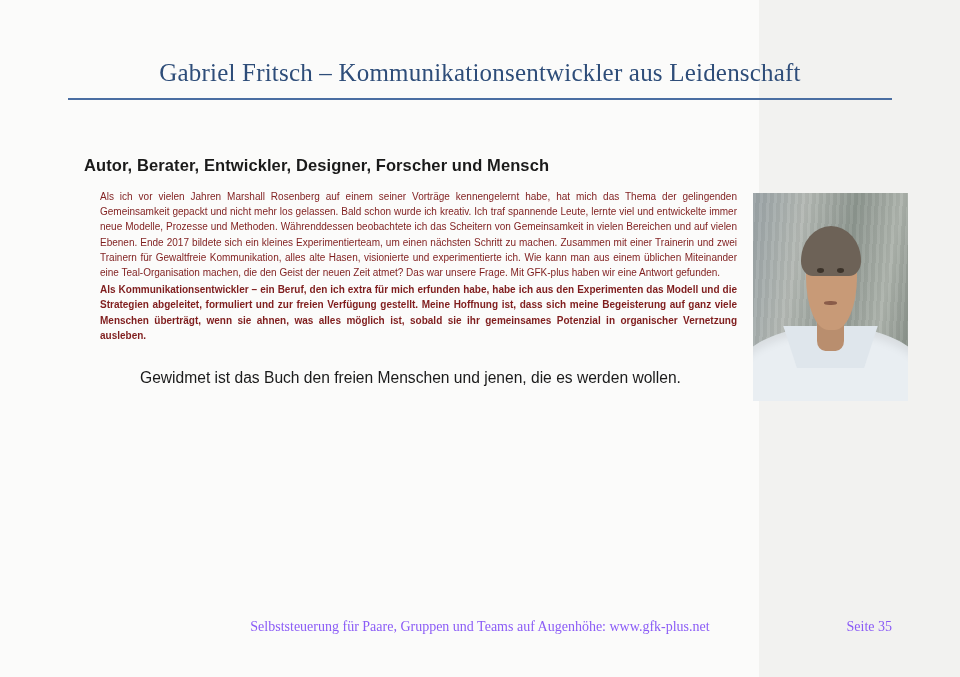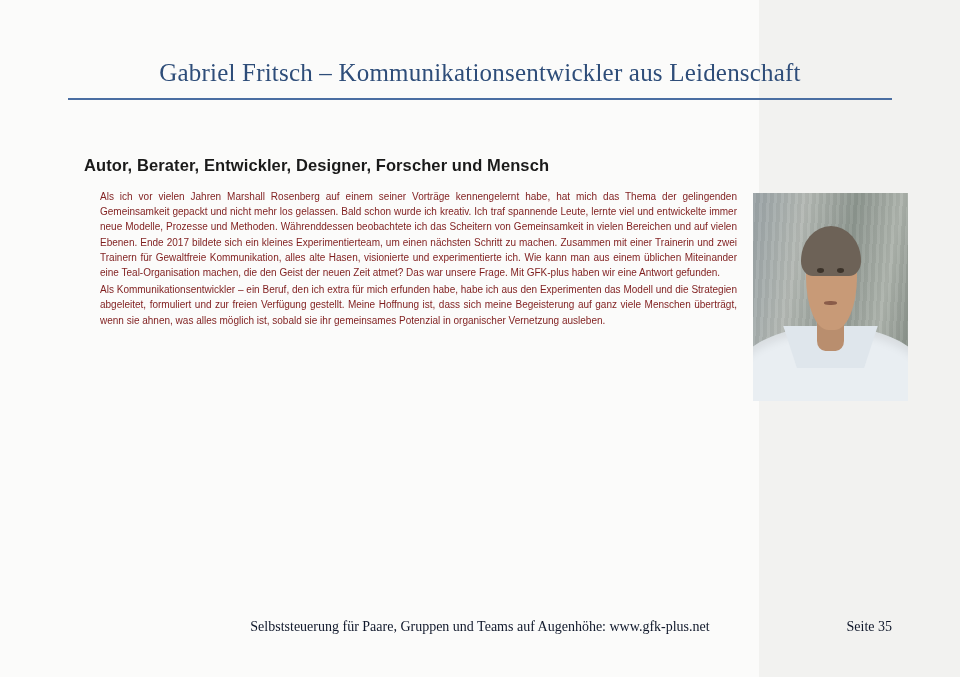--- a/index.html
+++ b/index.html
@@ -150,37 +150,37 @@
   .para {
     font-family: "Liberation Sans", sans-serif;
     font-size: 10px;
     line-height: 1.52;
     color: #7f1d1d;
     text-align: justify;
     text-justify: inter-word;
     margin: 0 0 0 16px;
     hyphens: manual;
   }
-  .para + .para { margin-top: 2px; }
+  .para + .para { margin-top: 2px; font-weight: bold; }
   .dedication {
     font-family: "Liberation Sans", sans-serif;
     font-size: 15.6px;
     color: #1a1a1a;
     text-align: center;
     margin-top: 26px;
   }
   
   .footer {
     position: absolute;
     left: 68px;
     bottom: 42px;
     width: 824px;
     font-family: "Liberation Serif", serif;
     font-size: 14px;
-    color: #0f172a;
+    color: #8b5cf6;
   }
   .footer-rule {
     position: absolute;
     left: 0;
     top: -14px;
     width: 100%;
     height: 1px;
     background: transparent;
   }
   .footer-inner {
@@ -224,20 +224,21 @@
       <div class="hair"></div>
       <div class="eye-l"></div>
       <div class="eye-r"></div>
       <div class="mouth"></div>
     </div>
 
     <p class="para">Als ich vor vielen Jahren Marshall Rosenberg auf einem seiner Vorträge kennengelernt habe, hat mich das Thema der gelingenden Gemeinsamkeit gepackt und nicht mehr los gelassen. Bald schon wurde ich kreativ. Ich traf spannende Leute, lernte viel und entwickelte immer neue Modelle, Prozesse und Methoden. Währenddessen beobachtete ich das Scheitern von Gemeinsamkeit in vielen Bereichen und auf vielen Ebenen. Ende 2017 bildete sich ein kleines Experimentierteam, um einen nächsten Schritt zu machen. Zusammen mit einer Trainerin und zwei Trainern für Gewaltfreie Kommunikation, alles alte Hasen, visionierte und experimentierte ich. Wie kann man aus einem üblichen Miteinander eine Teal-Organisation machen, die den Geist der neuen Zeit atmet? Das war unsere Frage. Mit GFK-plus haben wir eine Antwort gefunden.</p>
 
     <p class="para">Als Kommunikationsentwickler – ein Beruf, den ich extra für mich erfunden habe, habe ich aus den Experimenten das Modell und die Strategien abgeleitet, formuliert und zur freien Verfügung gestellt. Meine Hoffnung ist, dass sich meine Begeisterung auf ganz viele Menschen überträgt, wenn sie ahnen, was alles möglich ist, sobald sie ihr gemeinsames Potenzial in organischer Vernetzung ausleben.</p>
 
+    <div class="dedication">Gewidmet ist das Buch den freien Menschen und jenen, die es werden wollen.</div>
   </div>
 
   <div class="footer">
     <div class="footer-rule"></div>
     <div class="footer-inner">
       <span class="footer-center">Selbststeuerung für Paare, Gruppen und Teams auf Augenhöhe:  www.gfk-plus.net</span>
       <span class="footer-page">Seite 35</span>
     </div>
   </div>
 

